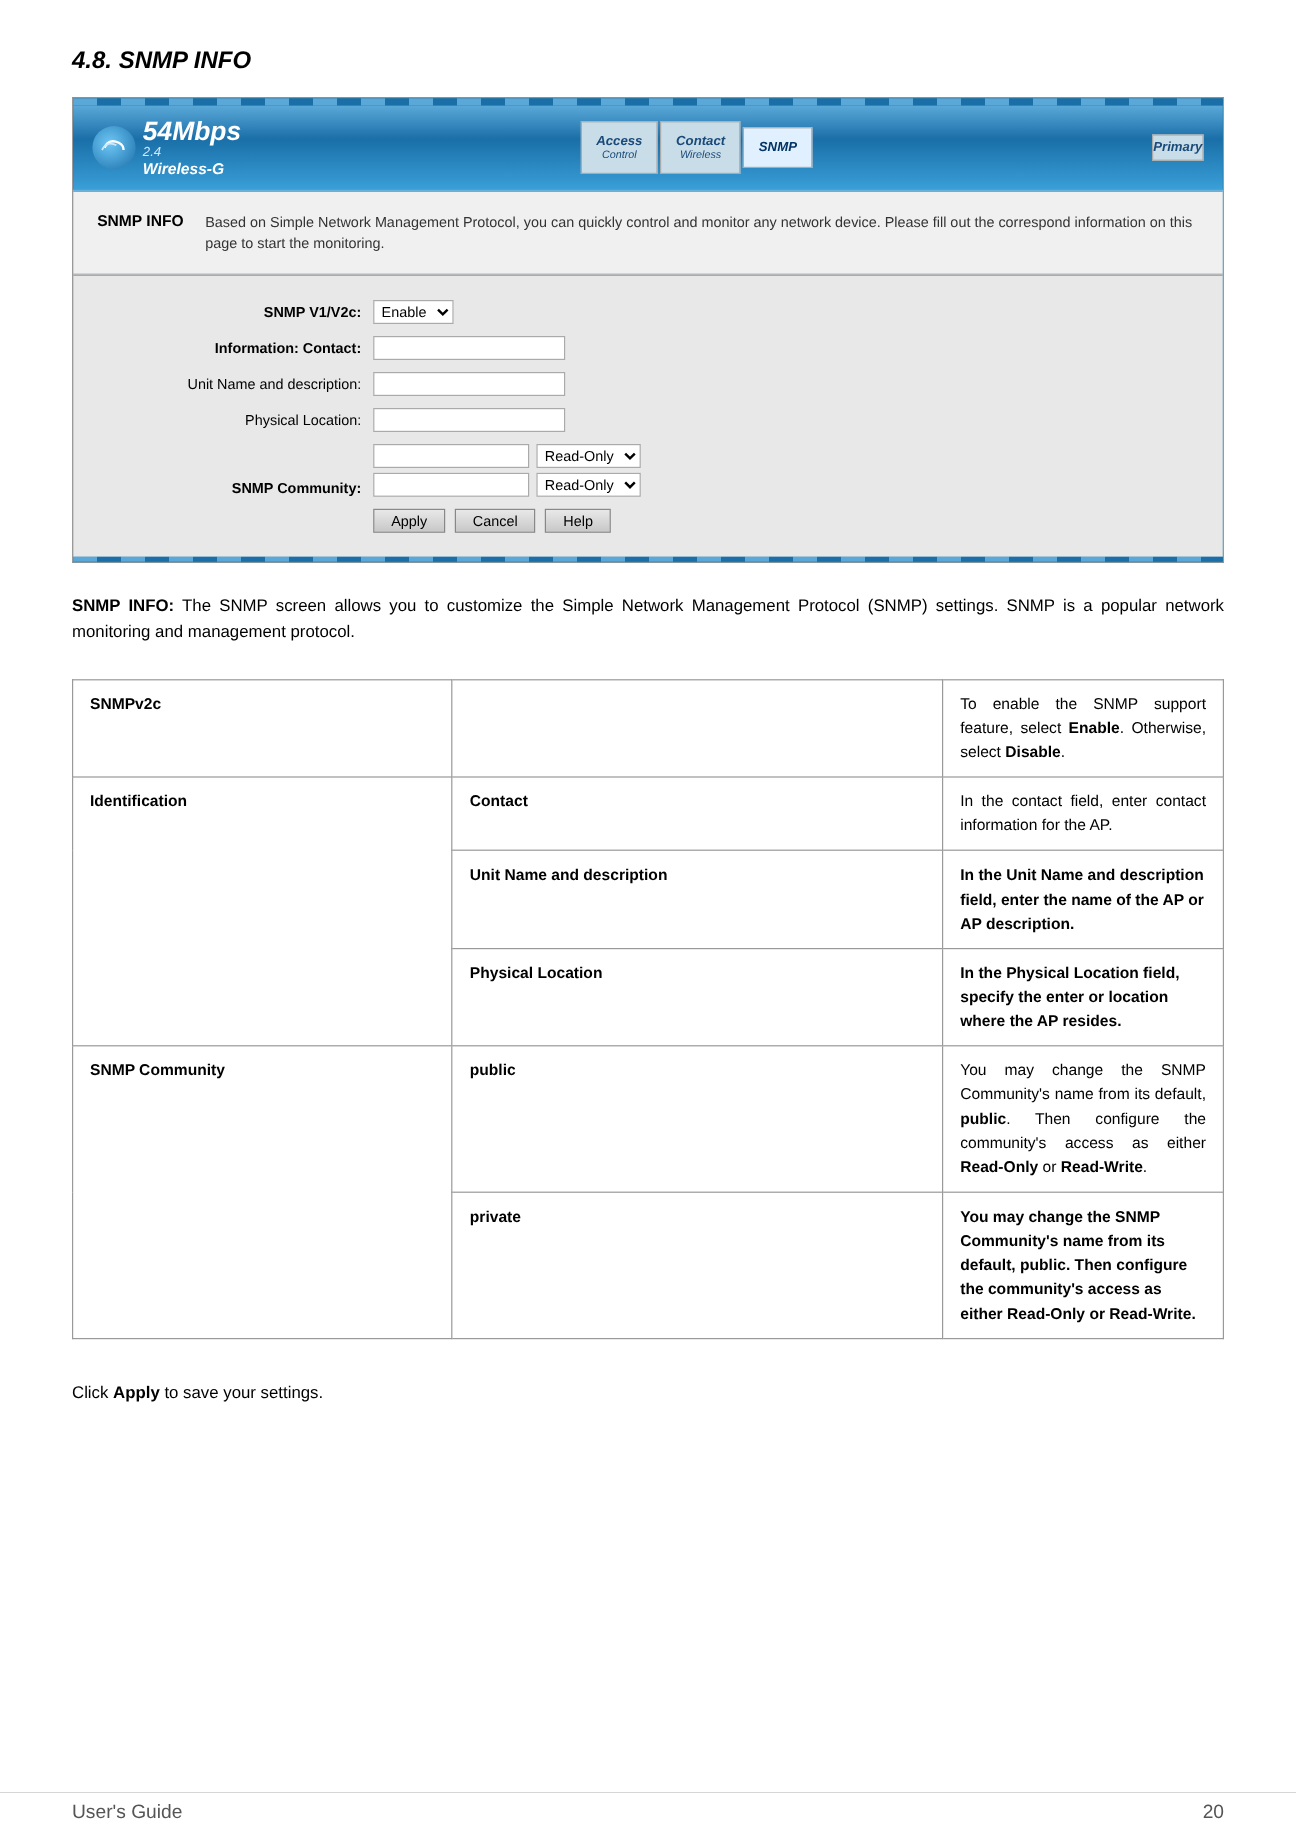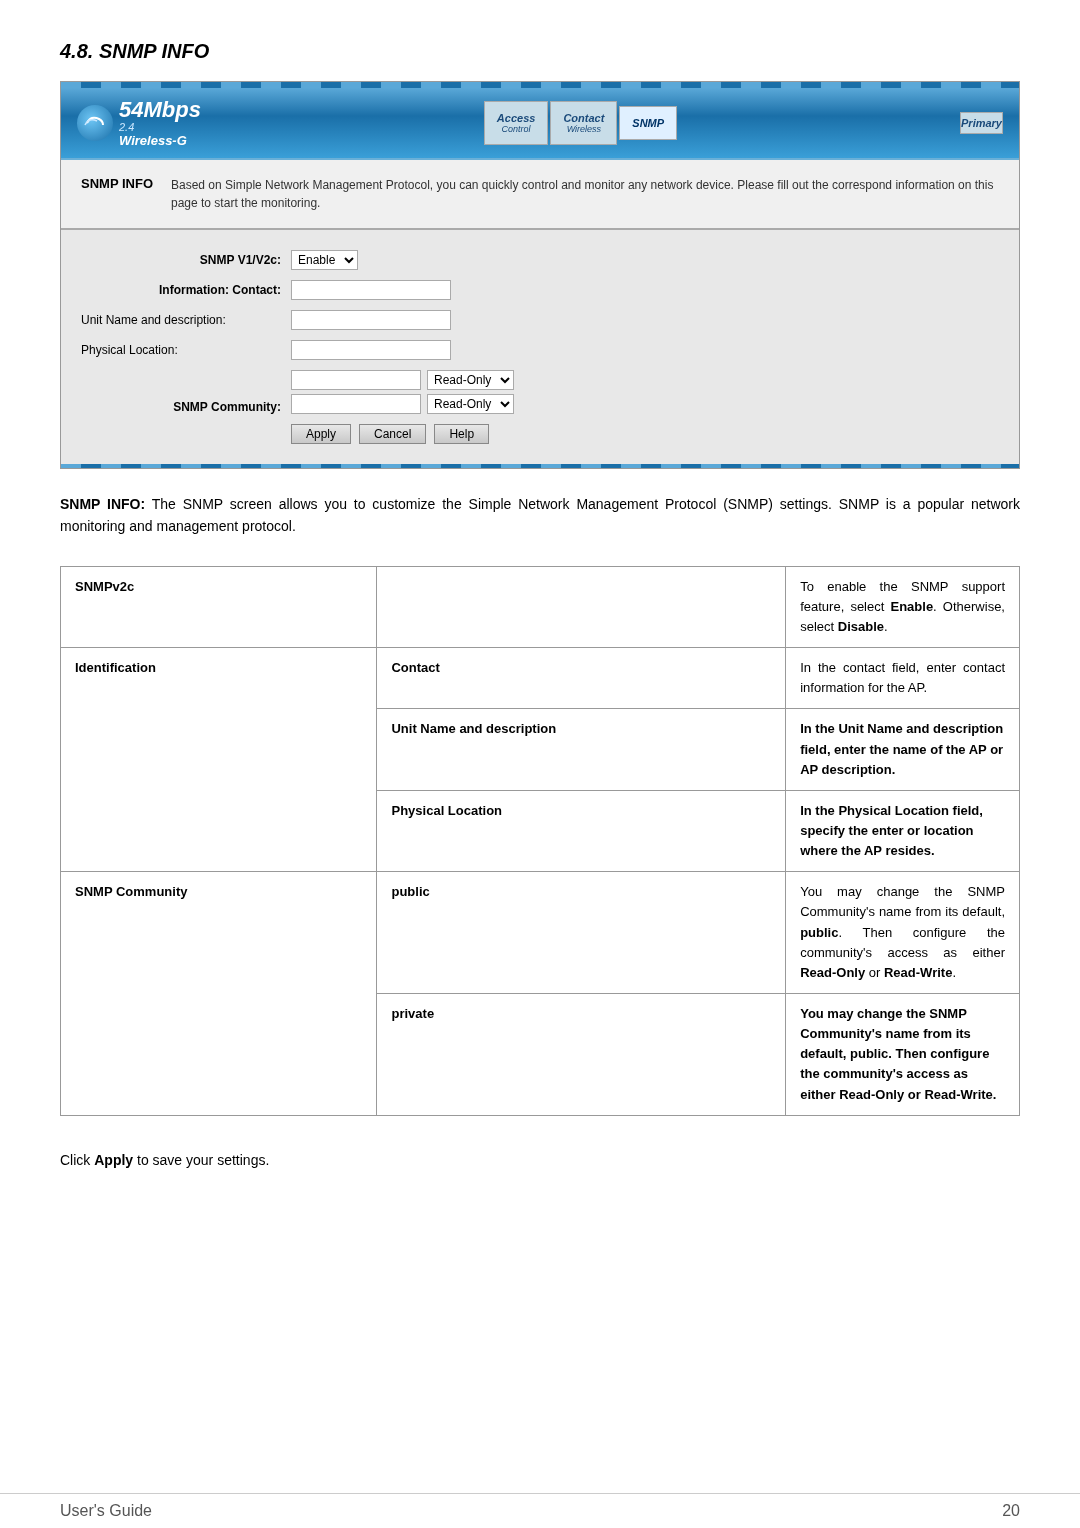--- a/index.html
+++ b/index.html
@@ -124,40 +124,41 @@
 
     .info-text {
       font-size: 12px;
       line-height: 1.5;
       color: #333;
     }
 
     
     .form-section {
       background: #e8e8e8;
-      padding: 20px 20px 20px;
+      padding: 20px 40px 20px;
       border-top: 1px solid #aaa;
     }
 
     .form-row {
       display: flex;
       align-items: center;
       margin-bottom: 10px;
     }
 
     .form-label {
       font-size: 12px;
       font-weight: bold;
       text-align: right;
       min-width: 200px;
       margin-right: 10px;
     }
 
     .form-label-light {
       font-size: 12px;
+      text-align: right;
       min-width: 200px;
       margin-right: 10px;
     }
 
     .form-input {
       border: 1px solid #aaa;
       background: #fff;
       padding: 2px 4px;
       font-size: 12px;
       width: 160px;

